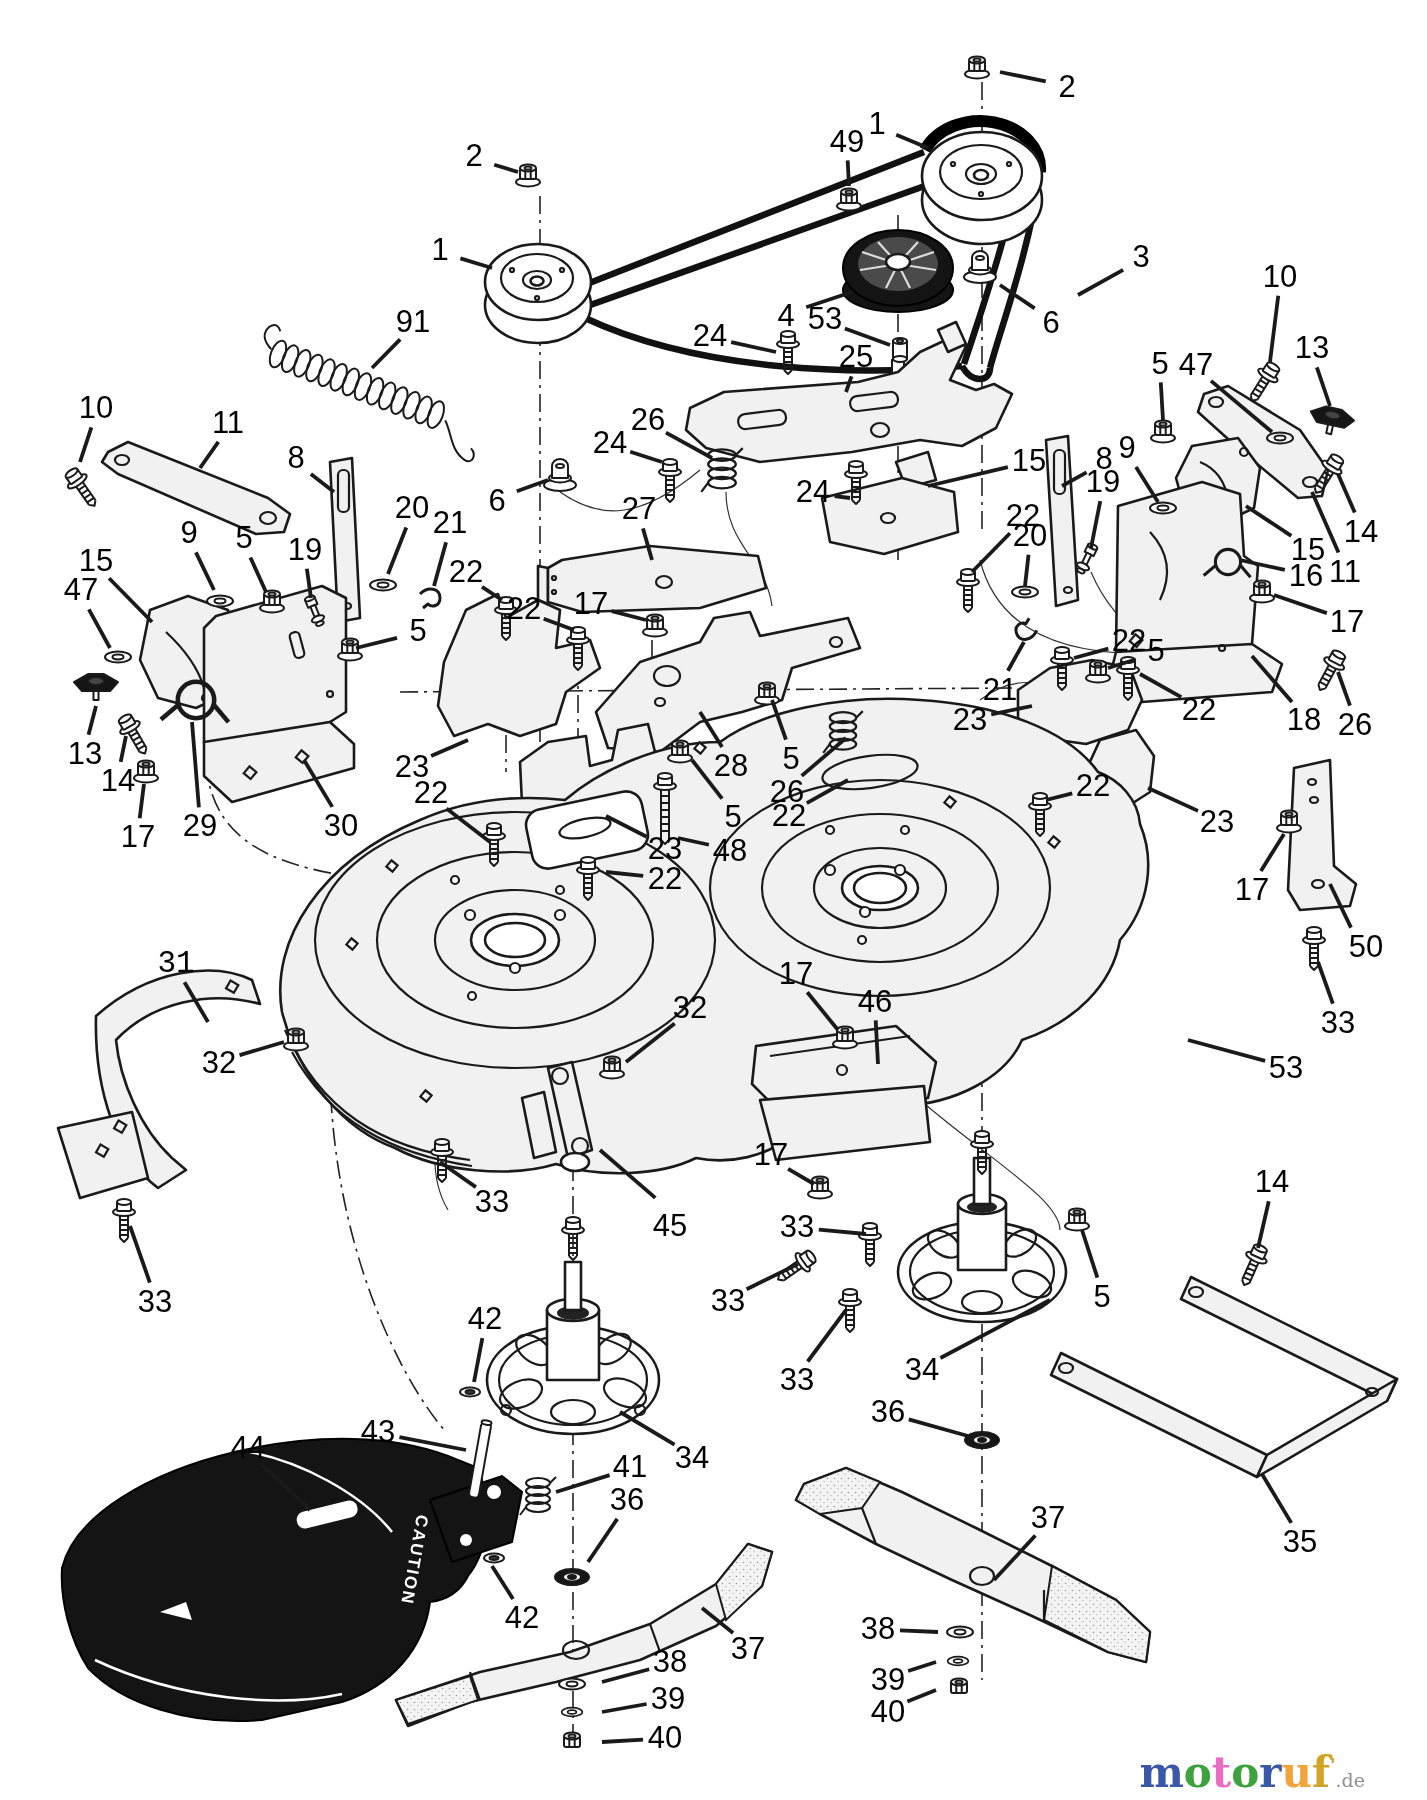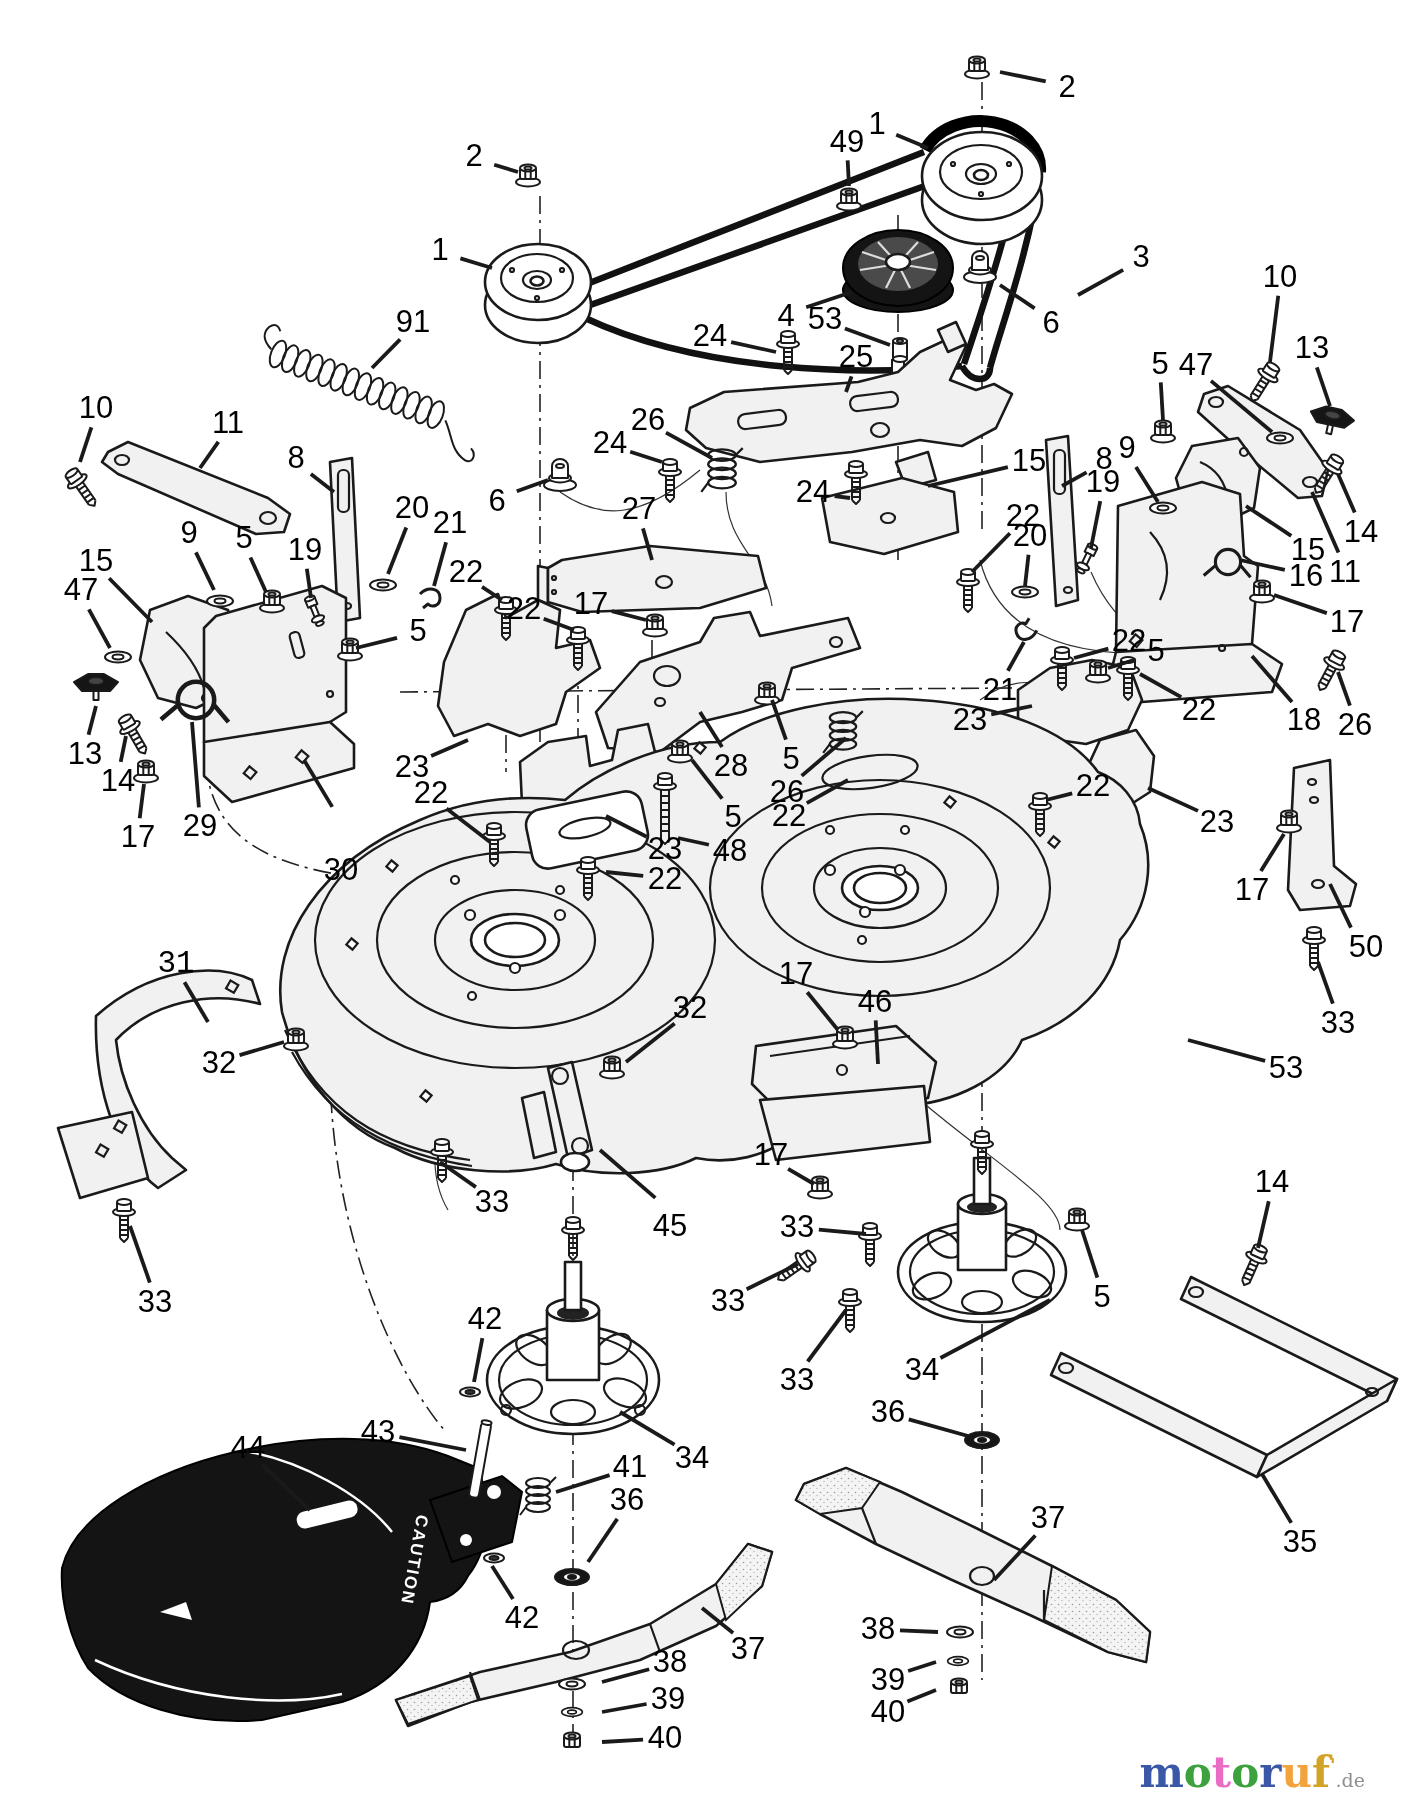--- a/index.html
+++ b/index.html
@@ -944,21 +944,21 @@
       <div class="callout" style="left: 96px; top: 561px;">15</div>
       <div class="callout" style="left: 81px; top: 590px;">47</div>
       <div class="callout" style="left: 466px; top: 572px;">22</div>
       <div class="callout" style="left: 524px; top: 609px;">22</div>
       <div class="callout" style="left: 591px; top: 604px;">17</div>
       <div class="callout" style="left: 418px; top: 631px;">5</div>
       <div class="callout" style="left: 85px; top: 754px;">13</div>
       <div class="callout" style="left: 118px; top: 781px;">14</div>
       <div class="callout" style="left: 138px; top: 837px;">17</div>
       <div class="callout" style="left: 200px; top: 826px;">29</div>
-      <div class="callout" style="left: 341px; top: 826px; margin-top: 44px;">30</div>
+      <div class="callout" style="left: 341px; top: 826px;">30</div>
       <div class="callout" style="left: 412px; top: 767px;">23</div>
       <div class="callout" style="left: 431px; top: 793px;">22</div>
       <div class="callout" style="left: 648px; top: 420px;">26</div>
       <div class="callout" style="left: 610px; top: 443px;">24</div>
       <div class="callout" style="left: 497px; top: 501px;">6</div>
       <div class="callout" style="left: 639px; top: 509px;">27</div>
       <div class="callout" style="left: 813px; top: 492px;">24</div>
       <div class="callout" style="left: 1029px; top: 461px;">15</div>
       <div class="callout" style="left: 1104px; top: 459px;">8</div>
       <div class="callout" style="left: 1127px; top: 448px;">9</div>

